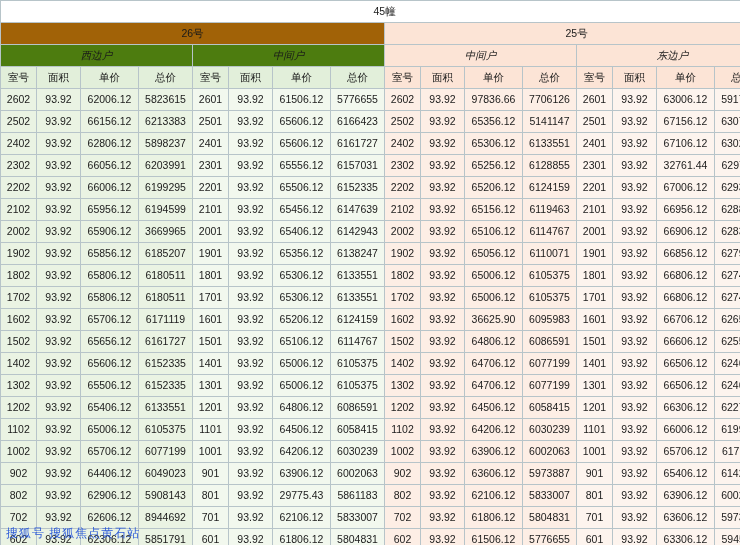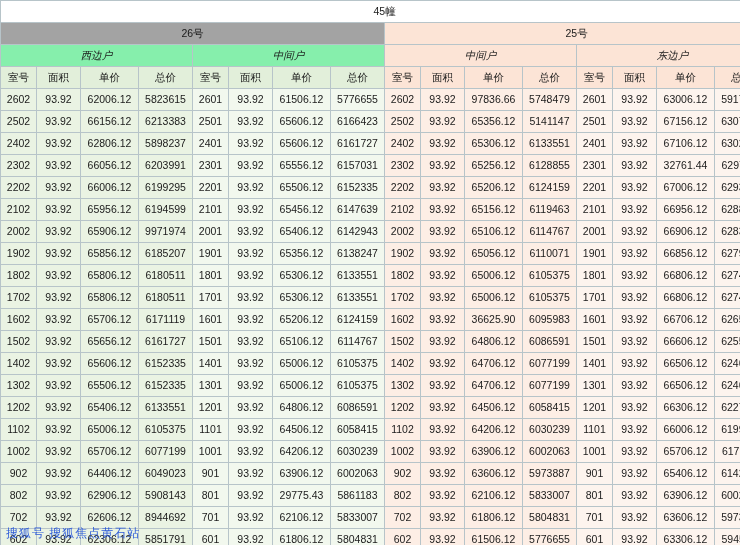--- a/index.html
+++ b/index.html
@@ -35,32 +35,32 @@
   .title-row td {
     height: 22px;
     line-height: 22px;
     font-weight: bold;
     font-size: 11.5px;
     background: #ffffff;
     border-color: #b7c4c9;
   }
   
   .bldg-26 {
-    background: #a3a3a3;
+    background: #a16207;
     font-weight: bold;
     font-size: 11.5px;
   }
   .bldg-25 {
     background: #fce4d6;
     font-weight: bold;
     font-size: 11.5px;
   }
   
   .ut-green {
-    background: #86efac;
+    background: #4d7c0f;
     font-weight: bold;
     font-style: italic;
     font-size: 11px;
     margin-left: 8px;
   }
   .ut-peach {
     background: #fce4d6;
     font-weight: bold;
     font-style: italic;
     font-size: 11px;
@@ -156,21 +156,21 @@
         <td class="c-g1">93.92</td>
         <td class="c-g1">62006.12</td>
         <td class="c-g1">5823615</td>
         <td class="c-g2 bold">2601</td>
         <td class="c-g2">93.92</td>
         <td class="c-g2">61506.12</td>
         <td class="c-g2">5776655</td>
         <td class="c-p1 bold">2602</td>
         <td class="c-p1">93.92</td>
         <td class="c-p1">97836.66</td>
-        <td class="c-p1">5748479</td>
+        <td class="c-p1">7706126</td>
         <td class="c-p2 bold">2601</td>
         <td class="c-p2">93.92</td>
         <td class="c-p2">63006.12</td>
         <td class="c-p2">5917535</td>
       </tr>
       <tr>
         <td class="c-g1 bold">2502</td>
         <td class="c-g1">93.92</td>
         <td class="c-g1">66156.12</td>
         <td class="c-g1">6213383</td>
@@ -256,21 +256,21 @@
         <td class="c-p1">6119463</td>
         <td class="c-p2 bold">2101</td>
         <td class="c-p2">93.92</td>
         <td class="c-p2">66956.12</td>
         <td class="c-p2">6288519</td>
       </tr>
       <tr>
         <td class="c-g1 bold">2002</td>
         <td class="c-g1">93.92</td>
         <td class="c-g1">65906.12</td>
-        <td class="c-g1">9971974</td>
+        <td class="c-g1">3669965</td>
         <td class="c-g2 bold">2001</td>
         <td class="c-g2">93.92</td>
         <td class="c-g2">65406.12</td>
         <td class="c-g2">6142943</td>
         <td class="c-p1 bold">2002</td>
         <td class="c-p1">93.92</td>
         <td class="c-p1">65106.12</td>
         <td class="c-p1">6114767</td>
         <td class="c-p2 bold">2001</td>
         <td class="c-p2">93.92</td>

